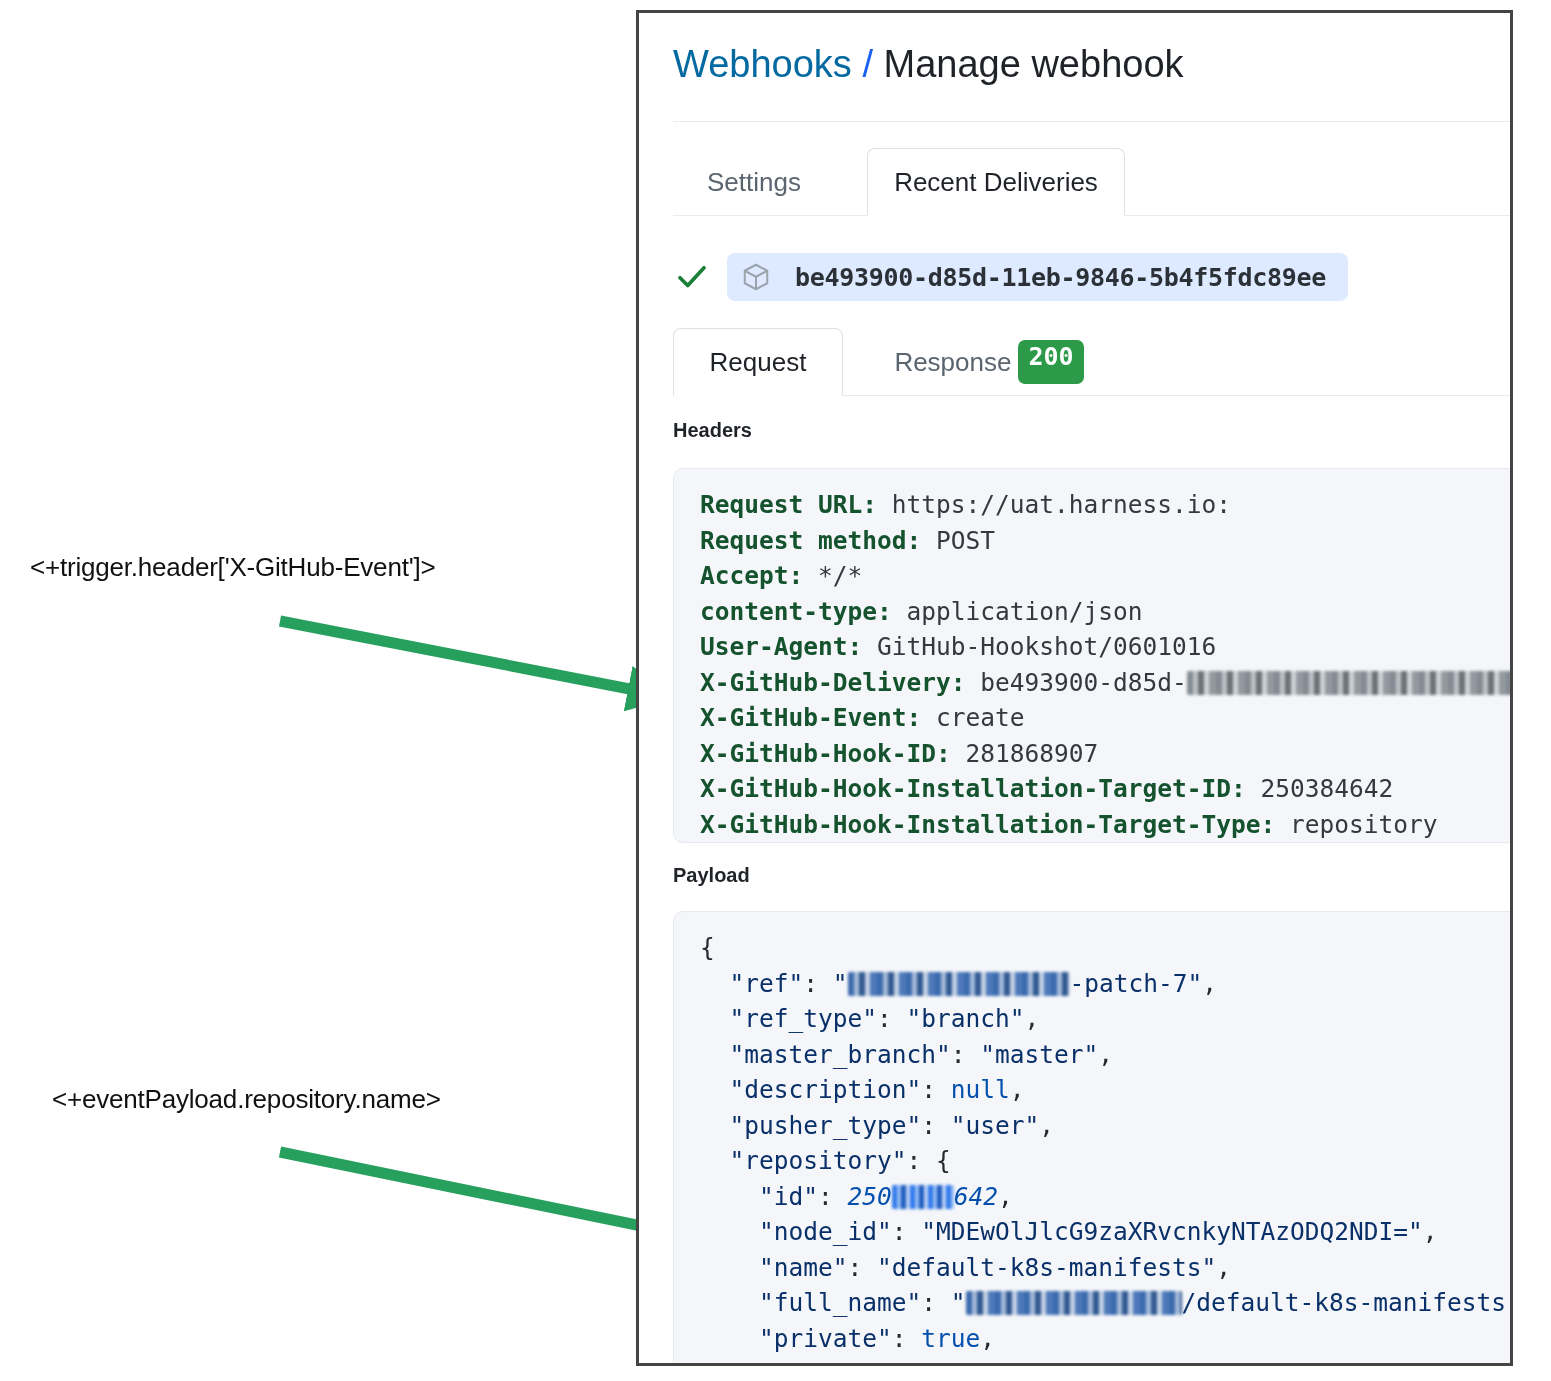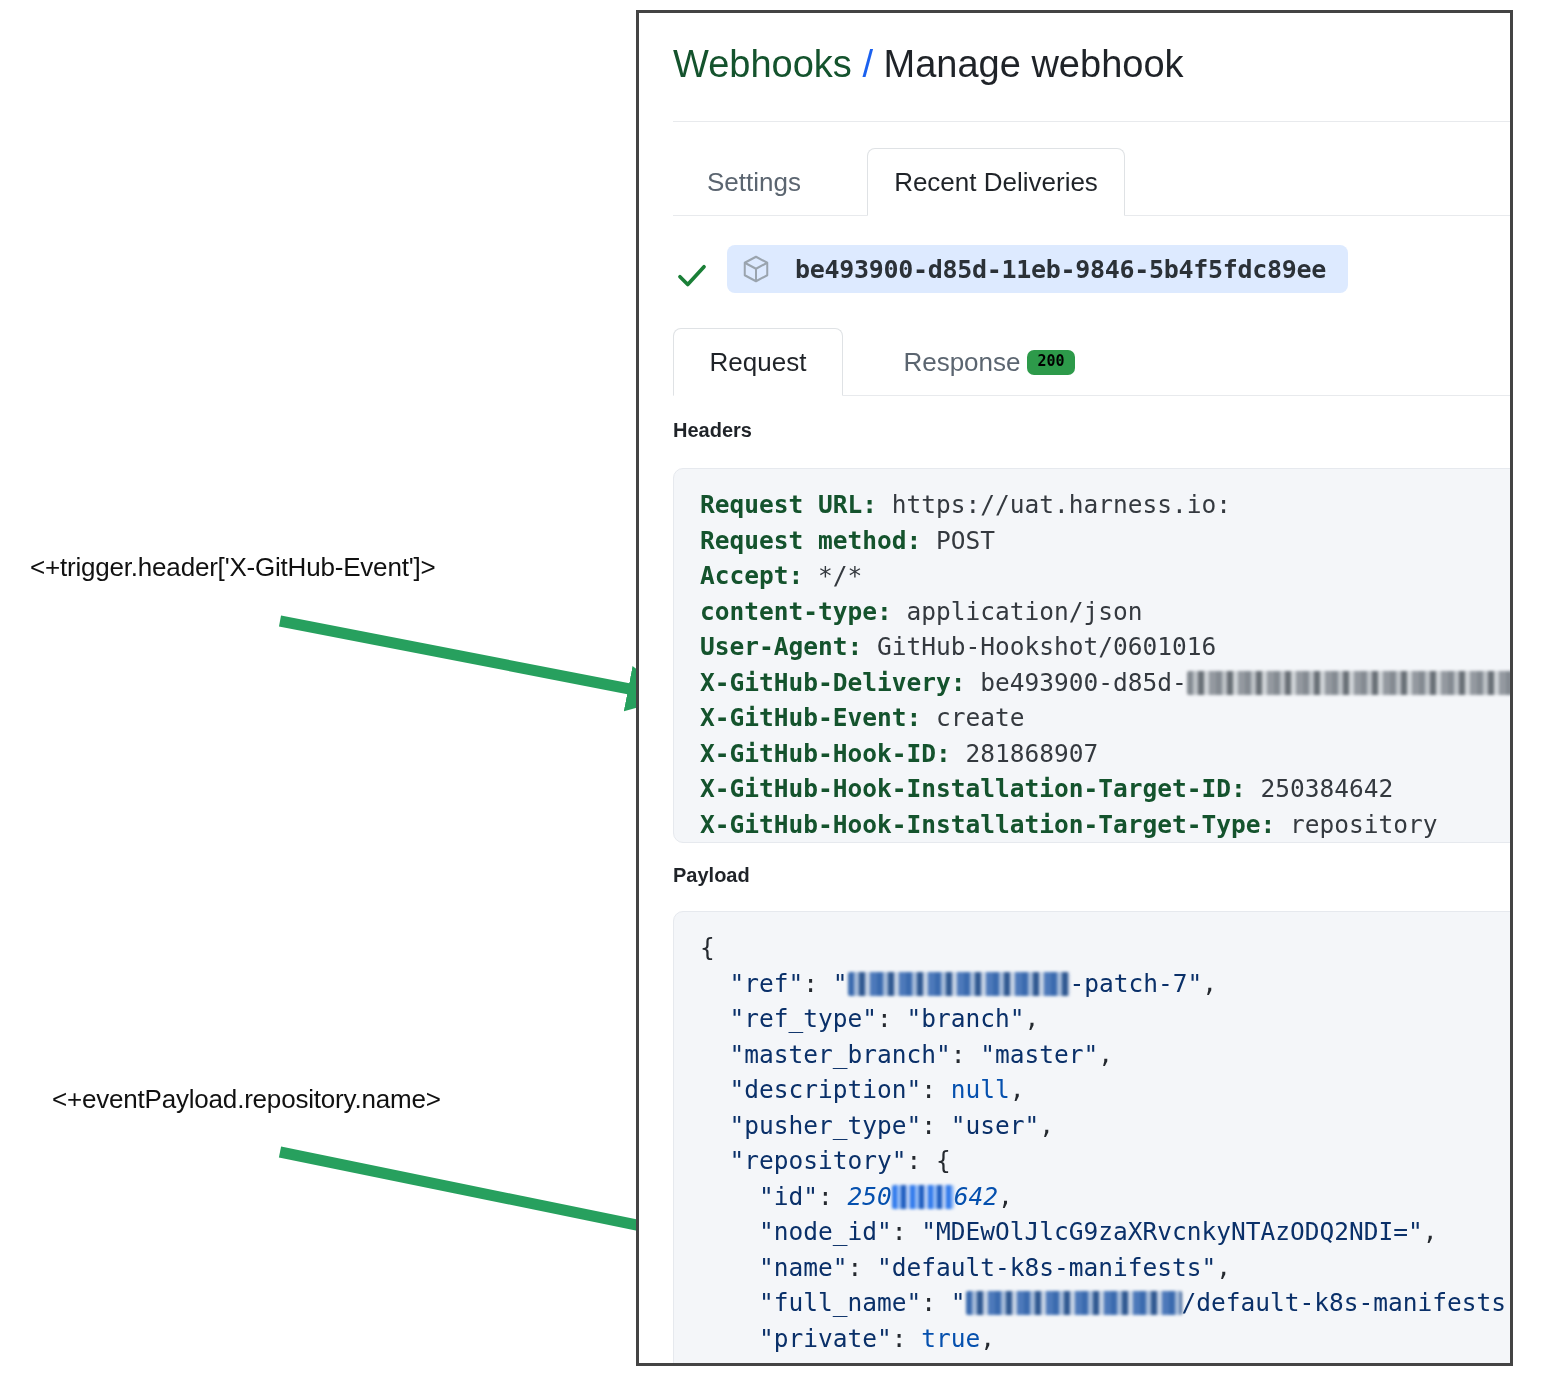--- a/index.html
+++ b/index.html
@@ -58,21 +58,21 @@
 
   
   #breadcrumb {
     position: absolute;
     left: 34px;
     top: 30px;
     font-size: 38px;
     white-space: nowrap;
   }
   #breadcrumb .crumb-link {
-    color: #14532d;
+    color: #0369a1;
     font-weight: 400;
   }
   #breadcrumb .crumb-sep {
     color: #1b61ef;
     font-weight: 400;
   }
   #breadcrumb .crumb-current {
     color: #1f2328;
     font-weight: 400;
   }
@@ -127,21 +127,21 @@
   }
   #tab-settings { left: 0px; width: 162px; }
   #tab-recent-deliveries { left: 194px; width: 258px; }
 
   
   #delivery-row {
     position: absolute;
     left: 36px;
     top: 248px;
     display: flex;
-    align-items: flex-end;
+    align-items: center;
     height: 32px;
   }
   #delivery-check {
     width: 34px;
     height: 34px;
     margin-right: 18px;
     flex: none;
     display: block;
   }
   #delivery-chip {
@@ -189,26 +189,26 @@
   #tab-response {
     left: 186px;
     width: 260px;
     gap: 7px;
   }
   #status-badge {
     display: inline-flex;
     align-items: center;
     justify-content: center;
     background: #2d9a4a;
-    color: #000000;
+    color: #ffffff;
     border-radius: 7px;
     font-family: "DejaVu Sans Mono", monospace;
-    font-size: 15px;
+    font-size: 25px;
     font-weight: 700;
-    padding: 4px 10px 6px 10px;
+    padding: 4px 10px 15px 10px;
     line-height: 1;
   }
 
   
   .section-label {
     position: absolute;
     left: 34px;
     font-size: 20px;
     font-weight: 700;
     color: #1f2328;

